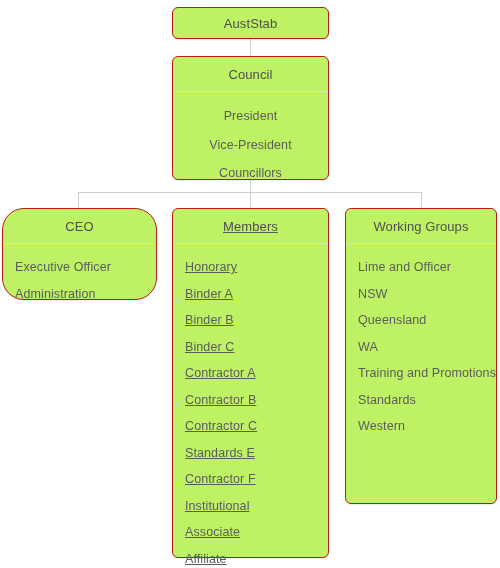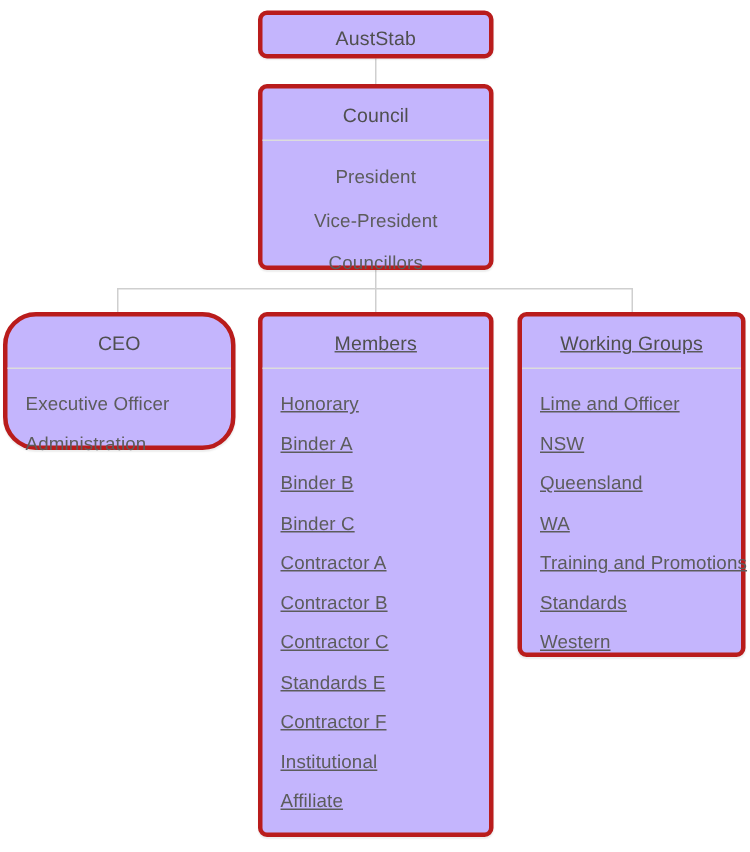--- a/index.html
+++ b/index.html
@@ -20,22 +20,22 @@
     position: absolute;
     left: 0;
     top: 0;
     width: 500px;
     height: 568px;
   }
 
   .node {
     position: absolute;
     box-sizing: border-box;
-    background: #c4b5fd;
-    border: 3px solid #b91c1c;
+    background: #bef264;
+    border: 1px solid #b91c1c;
     border-radius: 6px;
     box-shadow: 0 1px 1px rgba(0,0,0,0.07);
   }
 
   .node-title {
     text-align: center;
     font-size: 13px;
     color: #4f4f4f;
     line-height: 1;
     padding: 11px 6px 10px 6px;
@@ -105,22 +105,21 @@
     width: 157px;
     height: 350px;
     text-decoration: underline;
   }
 
   
   #node-working-groups {
     left: 345px;
     top: 208px;
     width: 152px;
-    height: 230px;
-    text-decoration: underline;
+    height: 296px;
   }
 
   .connector {
     position: absolute;
     background: #cfcfcf;
   }
   .connector.v { width: 1px; }
   .connector.h { height: 1px; }
 
   #conn-root-council { left: 250px; top: 39px; height: 17px; }
@@ -169,20 +168,21 @@
       <div class="row">Honorary</div>
       <div class="row">Binder A</div>
       <div class="row">Binder B</div>
       <div class="row">Binder C</div>
       <div class="row">Contractor A</div>
       <div class="row">Contractor B</div>
       <div class="row">Contractor C</div>
       <div class="row">Standards E</div>
       <div class="row">Contractor F</div>
       <div class="row">Institutional</div>
+      <div class="row">Associate</div>
       <div class="row">Affiliate</div>
 
     </div>
   </div>
 
   <div class="node" id="node-working-groups">
     <div class="node-title">Working Groups</div>
     <div class="node-body">
       <div class="row">Lime and Officer</div>
       <div class="row">NSW</div>

